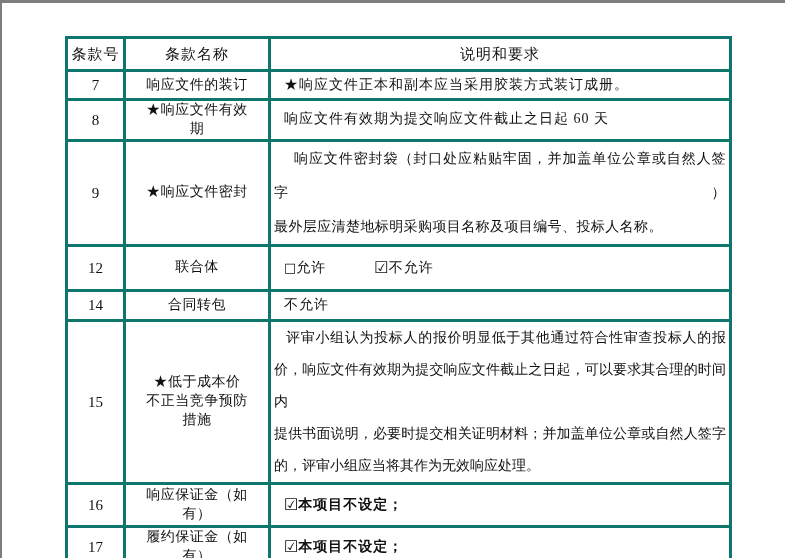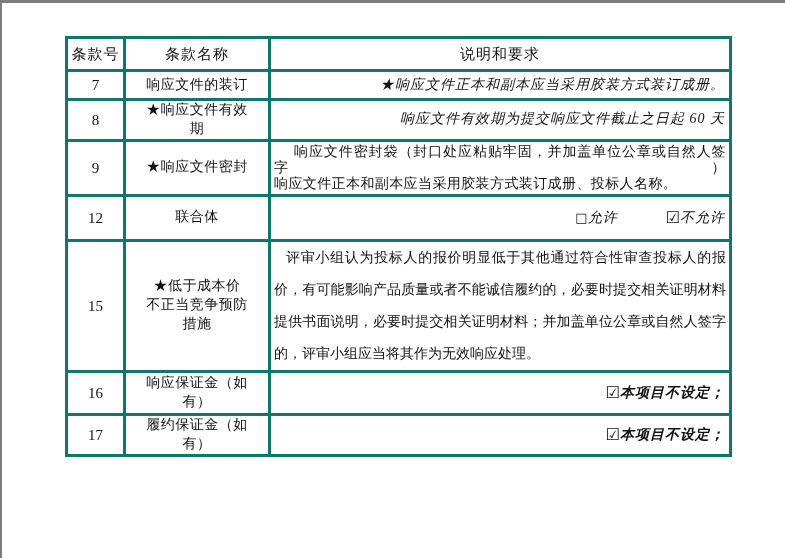--- a/index.html
+++ b/index.html
@@ -12,31 +12,31 @@
   table.req { position:absolute; left:65px; top:36px; width:664px;
               border-collapse:collapse; table-layout:fixed;
               border:3px solid #000; }
   td, th { border:3px solid #0f766e; vertical-align:middle; font-weight:normal;
            font-size:14px; line-height:1.35; overflow:hidden; }
   col.c1 { width:58px; } col.c2 { width:145px; } col.c3 { width:461px; }
 
   th.hdr { font-size:15px; letter-spacing:1px; text-align:center; }
   td.num  { text-align:center; font-size:15px; font-family:"Liberation Serif",serif; }
   td.name { text-align:center; letter-spacing:0.5px; padding:0 18px; }
-  td.desc { text-align:right; padding-left:13px; padding-right:4px; letter-spacing:1px;font-style:italic; }
+  td.desc { text-align:left; padding-left:13px; padding-right:4px; letter-spacing:1px; }
   td.desc-tight { text-align:left; padding:0 3px; letter-spacing:0.4px; }
 
   tr.h-hdr { height:33px; } tr.h29 { height:29px; } tr.h55 { height:55px; }
   tr.h32 { height:32px; } tr.h30 { height:30px; } tr.h45 { height:45px;margin-left:44px; }
   tr.h128 { height:128px; } tr.h31 { height:43px; } tr.h26 { height:26px; }
 
   tr.thick2 td { border-top-width:2px; }
   tr.thick3 td { border-top-width:3px; }
 
-  .line9 { line-height:16px; }
+  .line9 { line-height:34px; }
   .line9.first { text-indent:20px; text-align:justify; text-align-last:justify; }
   .line15 { line-height:32px; letter-spacing:0; text-align:justify; text-align-last:justify; }
   .line15.first { text-indent:12px;font-family:Liberation Serif, serif; }
   .line15.last { text-align:left; text-align-last:left; }
 
   .cb { font-family:"DejaVu Sans",sans-serif; letter-spacing:0; }
   .cb-unchecked { font-size:13px; }
   .cb-checked { font-size:16px; vertical-align:-1px; }
   .opt-gap-sm { margin-right:26px; }
   .opt-gap-lg { margin-right:48px; }
@@ -74,45 +74,50 @@
       <td class="num">8</td>
       <td class="name">★响应文件有效期</td>
       <td class="desc">响应文件有效期为提交响应文件截止之日起 60 天</td>
     </tr>
 
     <tr class="h55">
       <td class="num">9</td>
       <td class="name">★响应文件密封</td>
       <td class="desc-tight">
         <span class="nl line9 first">响应文件密封袋（封口处应粘贴牢固，并加盖单位公章或自然人签字）</span>
-        <span class="nl line9">响应文件正本和副本应当采用胶装方式装订成册、投标人名称。</span>
+        <span class="nl line9">最外层应清楚地标明采购项目名称及项目编号、投标人名称。</span>
       </td>
     </tr>
 
 
 
     <tr class="h45">
       <td class="num">12</td>
       <td class="name">联合体</td>
       <td class="desc">
         <span class="opt-gap-lg"><span class="cb cb-unchecked">□</span><span>允许</span></span><span><span class="cb cb-checked">☑</span><span>不允许</span></span>
       </td>
     </tr>
 
 
+    <tr class="h30">
+      <td class="num">14</td>
+      <td class="name">合同转包</td>
+      <td class="desc">不允许</td>
+    </tr>
 
     <tr class="h128 thick2">
       <td class="num">15</td>
       <td class="name">
         <span class="nl">★低于成本价</span>
         <span class="nl">不正当竞争预防措施</span>
       </td>
       <td class="desc-tight">
         <span class="nl line15 first">评审小组认为投标人的报价明显低于其他通过符合性审查投标人的报</span>
-        <span class="nl line15">价，有可能影响产品质量或者不能诚信履约的，必要时提交相关证明材料</span>
+        <span class="nl line15">价，响应文件有效期为提交响应文件截止之日起，可以要求其合理的时间内</span>
         <span class="nl line15">提供书面说明，必要时提交相关证明材料；并加盖单位公章或自然人签字</span>
         <span class="nl line15 last">的，评审小组应当将其作为无效响应处理。</span>
       </td>
     </tr>
 
     <tr class="h31 thick3">
       <td class="num">16</td>
       <td class="name">响应保证金（如有）</td>
       <td class="desc bold-val">
         <span><span class="cb cb-checked">☑</span><span>本项目不设定；</span></span>

